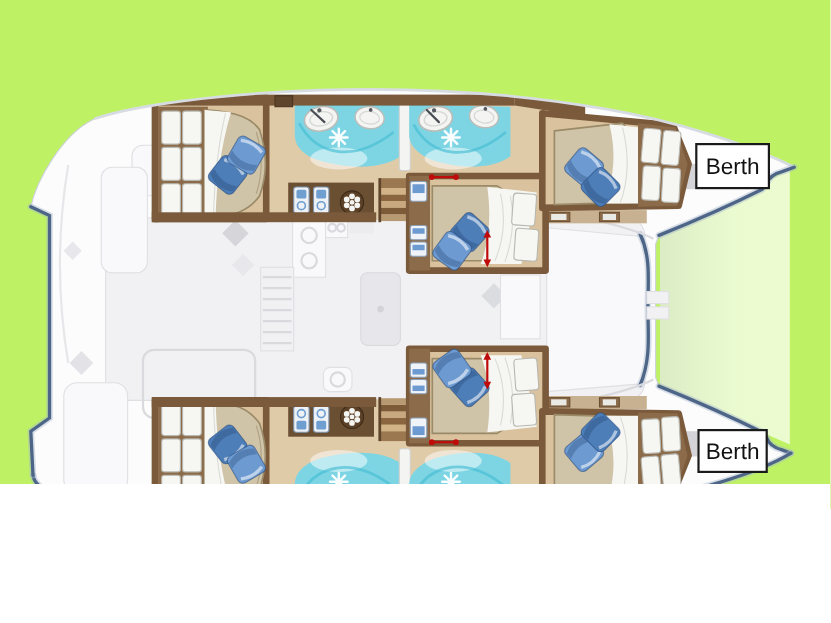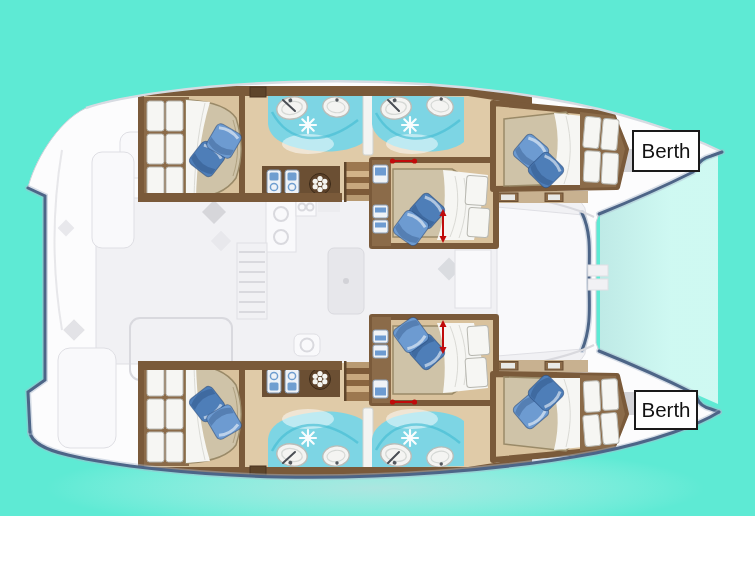--- a/index.html
+++ b/index.html
@@ -1,16 +1,16 @@
 <!DOCTYPE html>
 <html style="--deck_white: #fcfcfd; --hull_line: #4d6587; --hull_line_soft: #a9b8cc; --ghost_fill: #f1f1f4; --ghost_line: #dfdfe4; --wood_dark: #7a5a3a; --wood_deep: #5e452b; --wood_mid: #8b6b49; --floor_tan: #d9c29d; --floor_light: #e0cba8; --mattress: #cfc3a8; --mattress_edge: #9a8a68; --sheet: #f6f6f3; --pillow_blue: #6d9bd1; --pillow_dark: #4e7eb8; --bath_teal: #7dd5e4; --teal_deep: #45bdd2; --sink_white: #f4f4f2; --arrow_red: #c00b0b; --label_bg: #ffffff; --label_border: #1a1a1a; --label_text: #111111;"><head>
 <meta charset="utf-8">
 <style>
   html,body{margin:0;padding:0;background:#ffffff;}
-  .stage{position:relative;width:755px;height:516px;background:#5eead4;overflow:hidden;
+  .stage{position:relative;width:755px;height:440px;background:#bef264;overflow:hidden;
          font-family:"Liberation Sans","DejaVu Sans",sans-serif;}
   svg{display:block;}
 
   
   .deck       {fill:var(--deck_white);stroke:#cdd2da;stroke-width:1;}
   .soft-edge  {fill:none;stroke:#d7dbe2;stroke-width:2.5;}
   .hull-line  {fill:none;stroke:var(--hull_line);stroke-width:3;stroke-linecap:round;}
   .hull-echo  {fill:none;stroke:var(--hull_line_soft);stroke-width:6;opacity:.45;stroke-linecap:round;}
   .ghost      {fill:var(--ghost_fill);stroke:var(--ghost_line);stroke-width:1;}
   .ghost-o    {fill:none;stroke:#d9d9de;stroke-width:2;}

